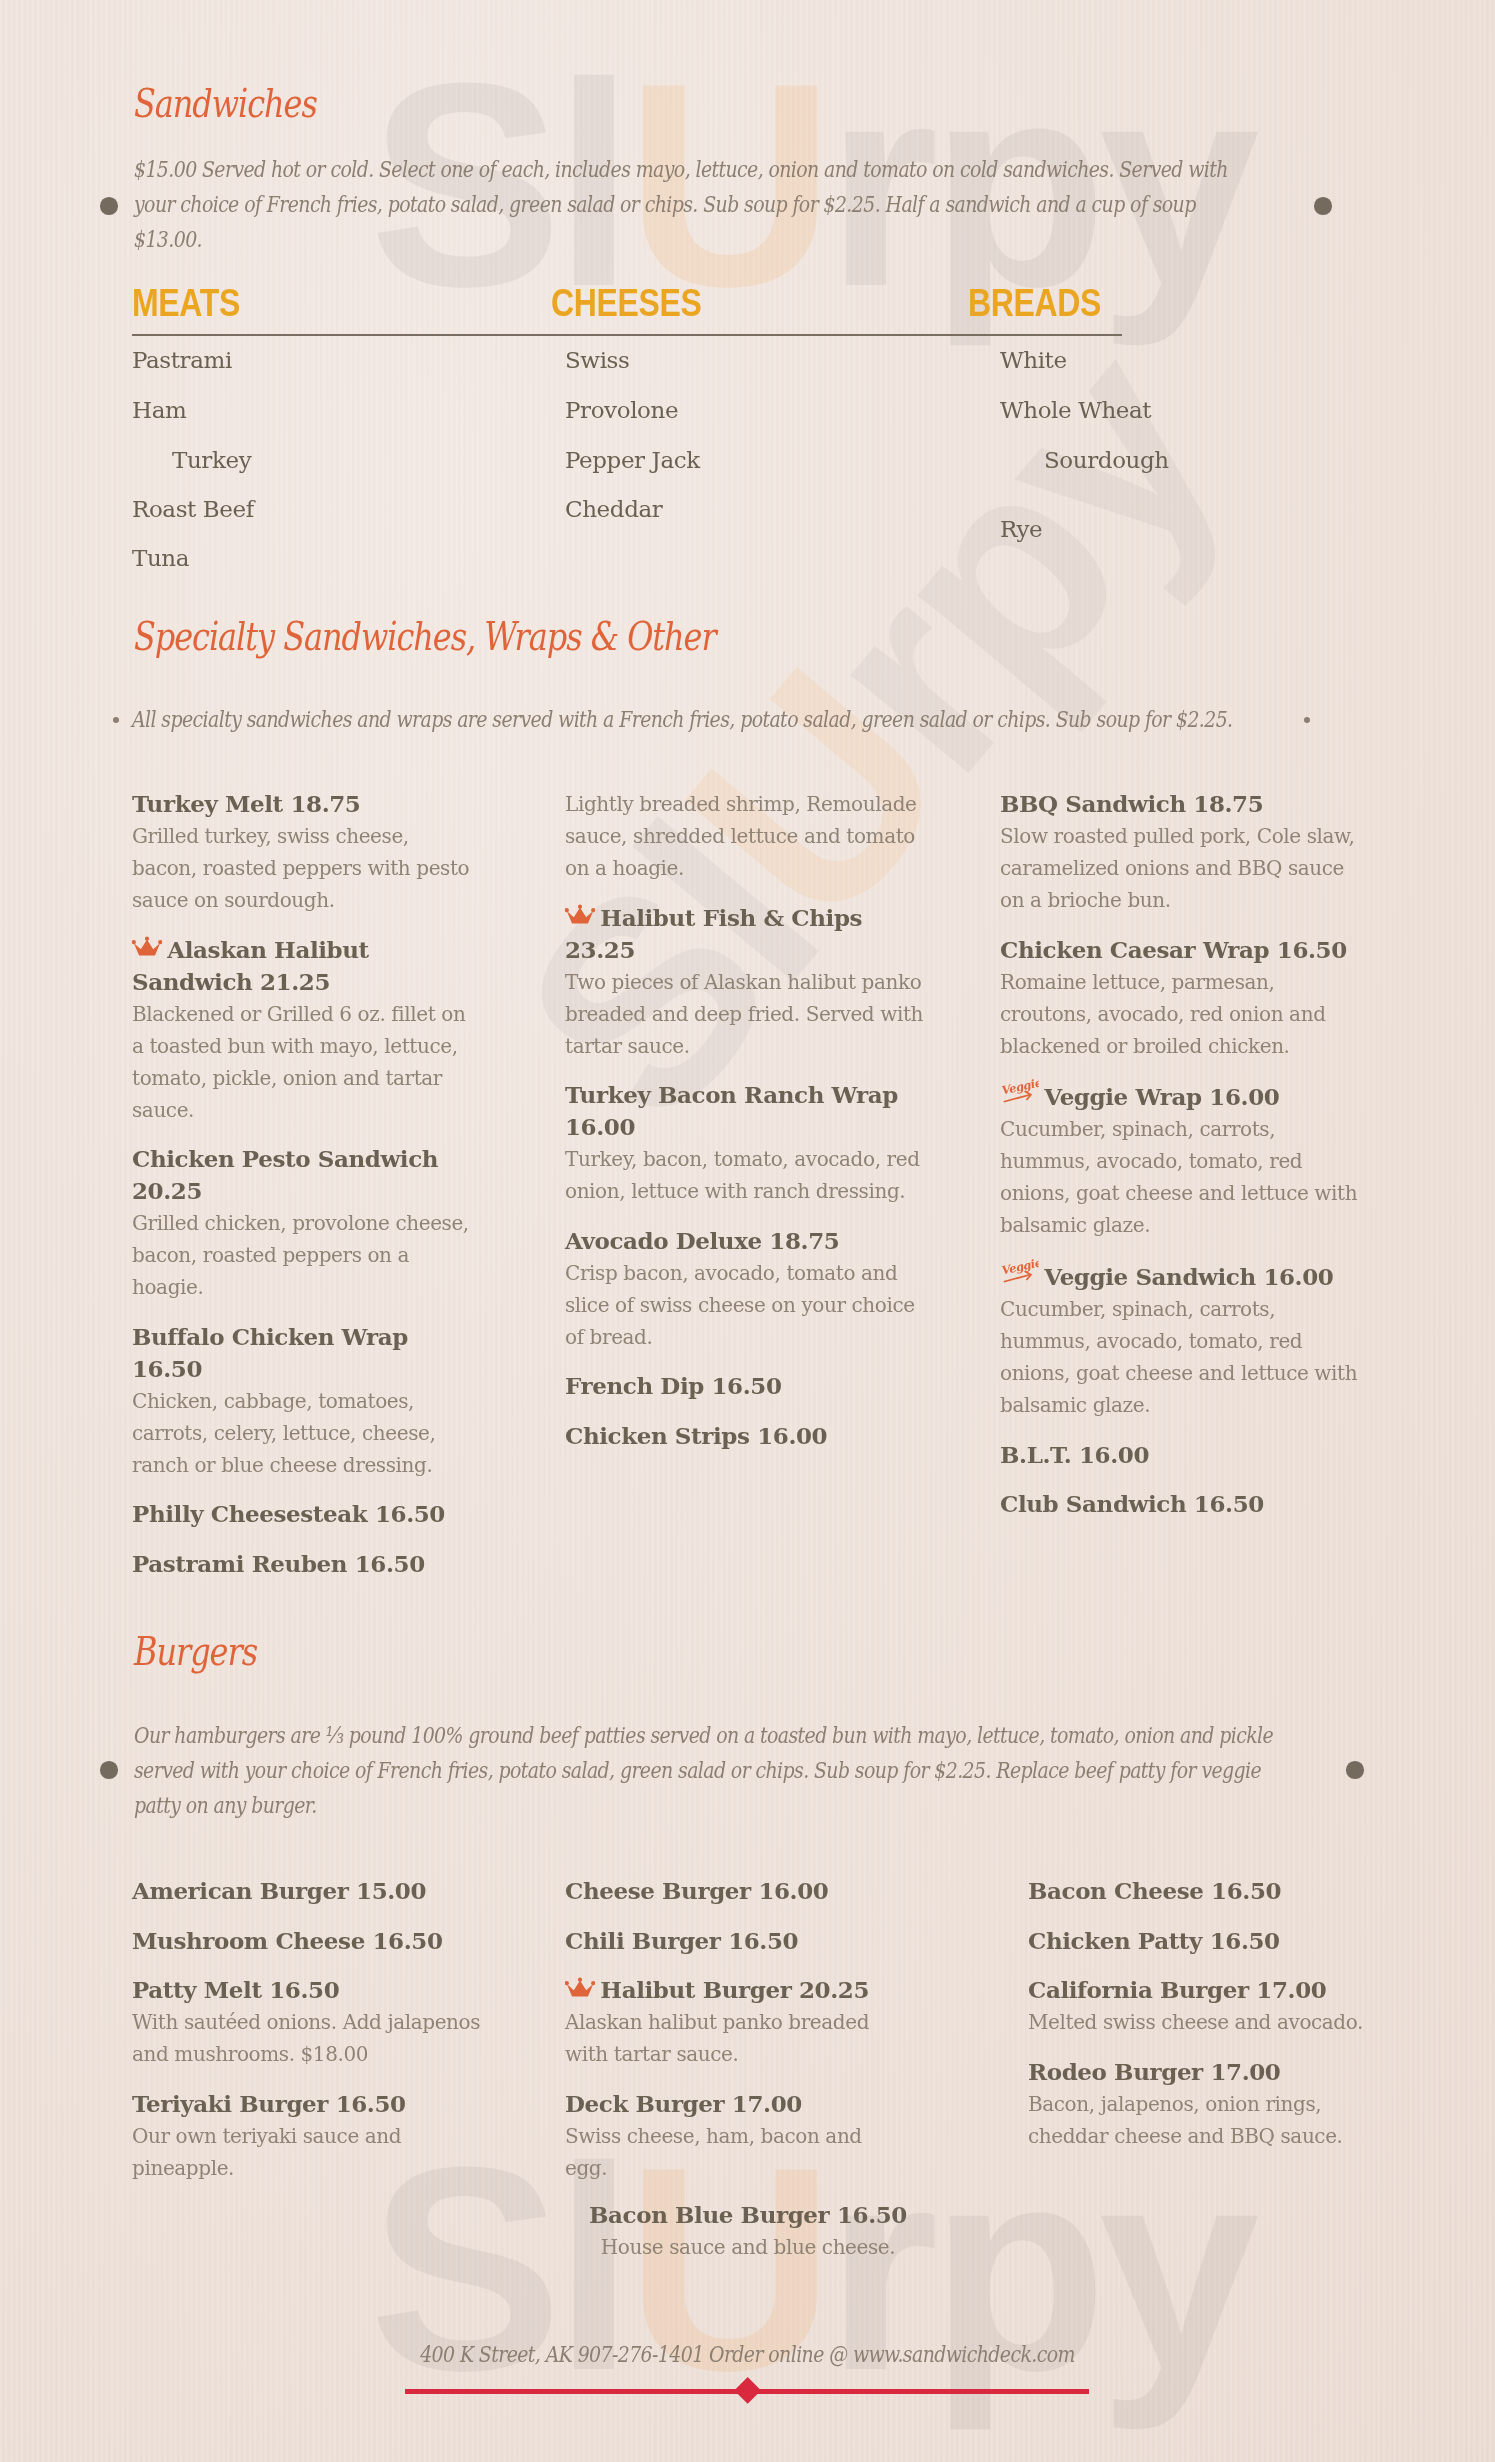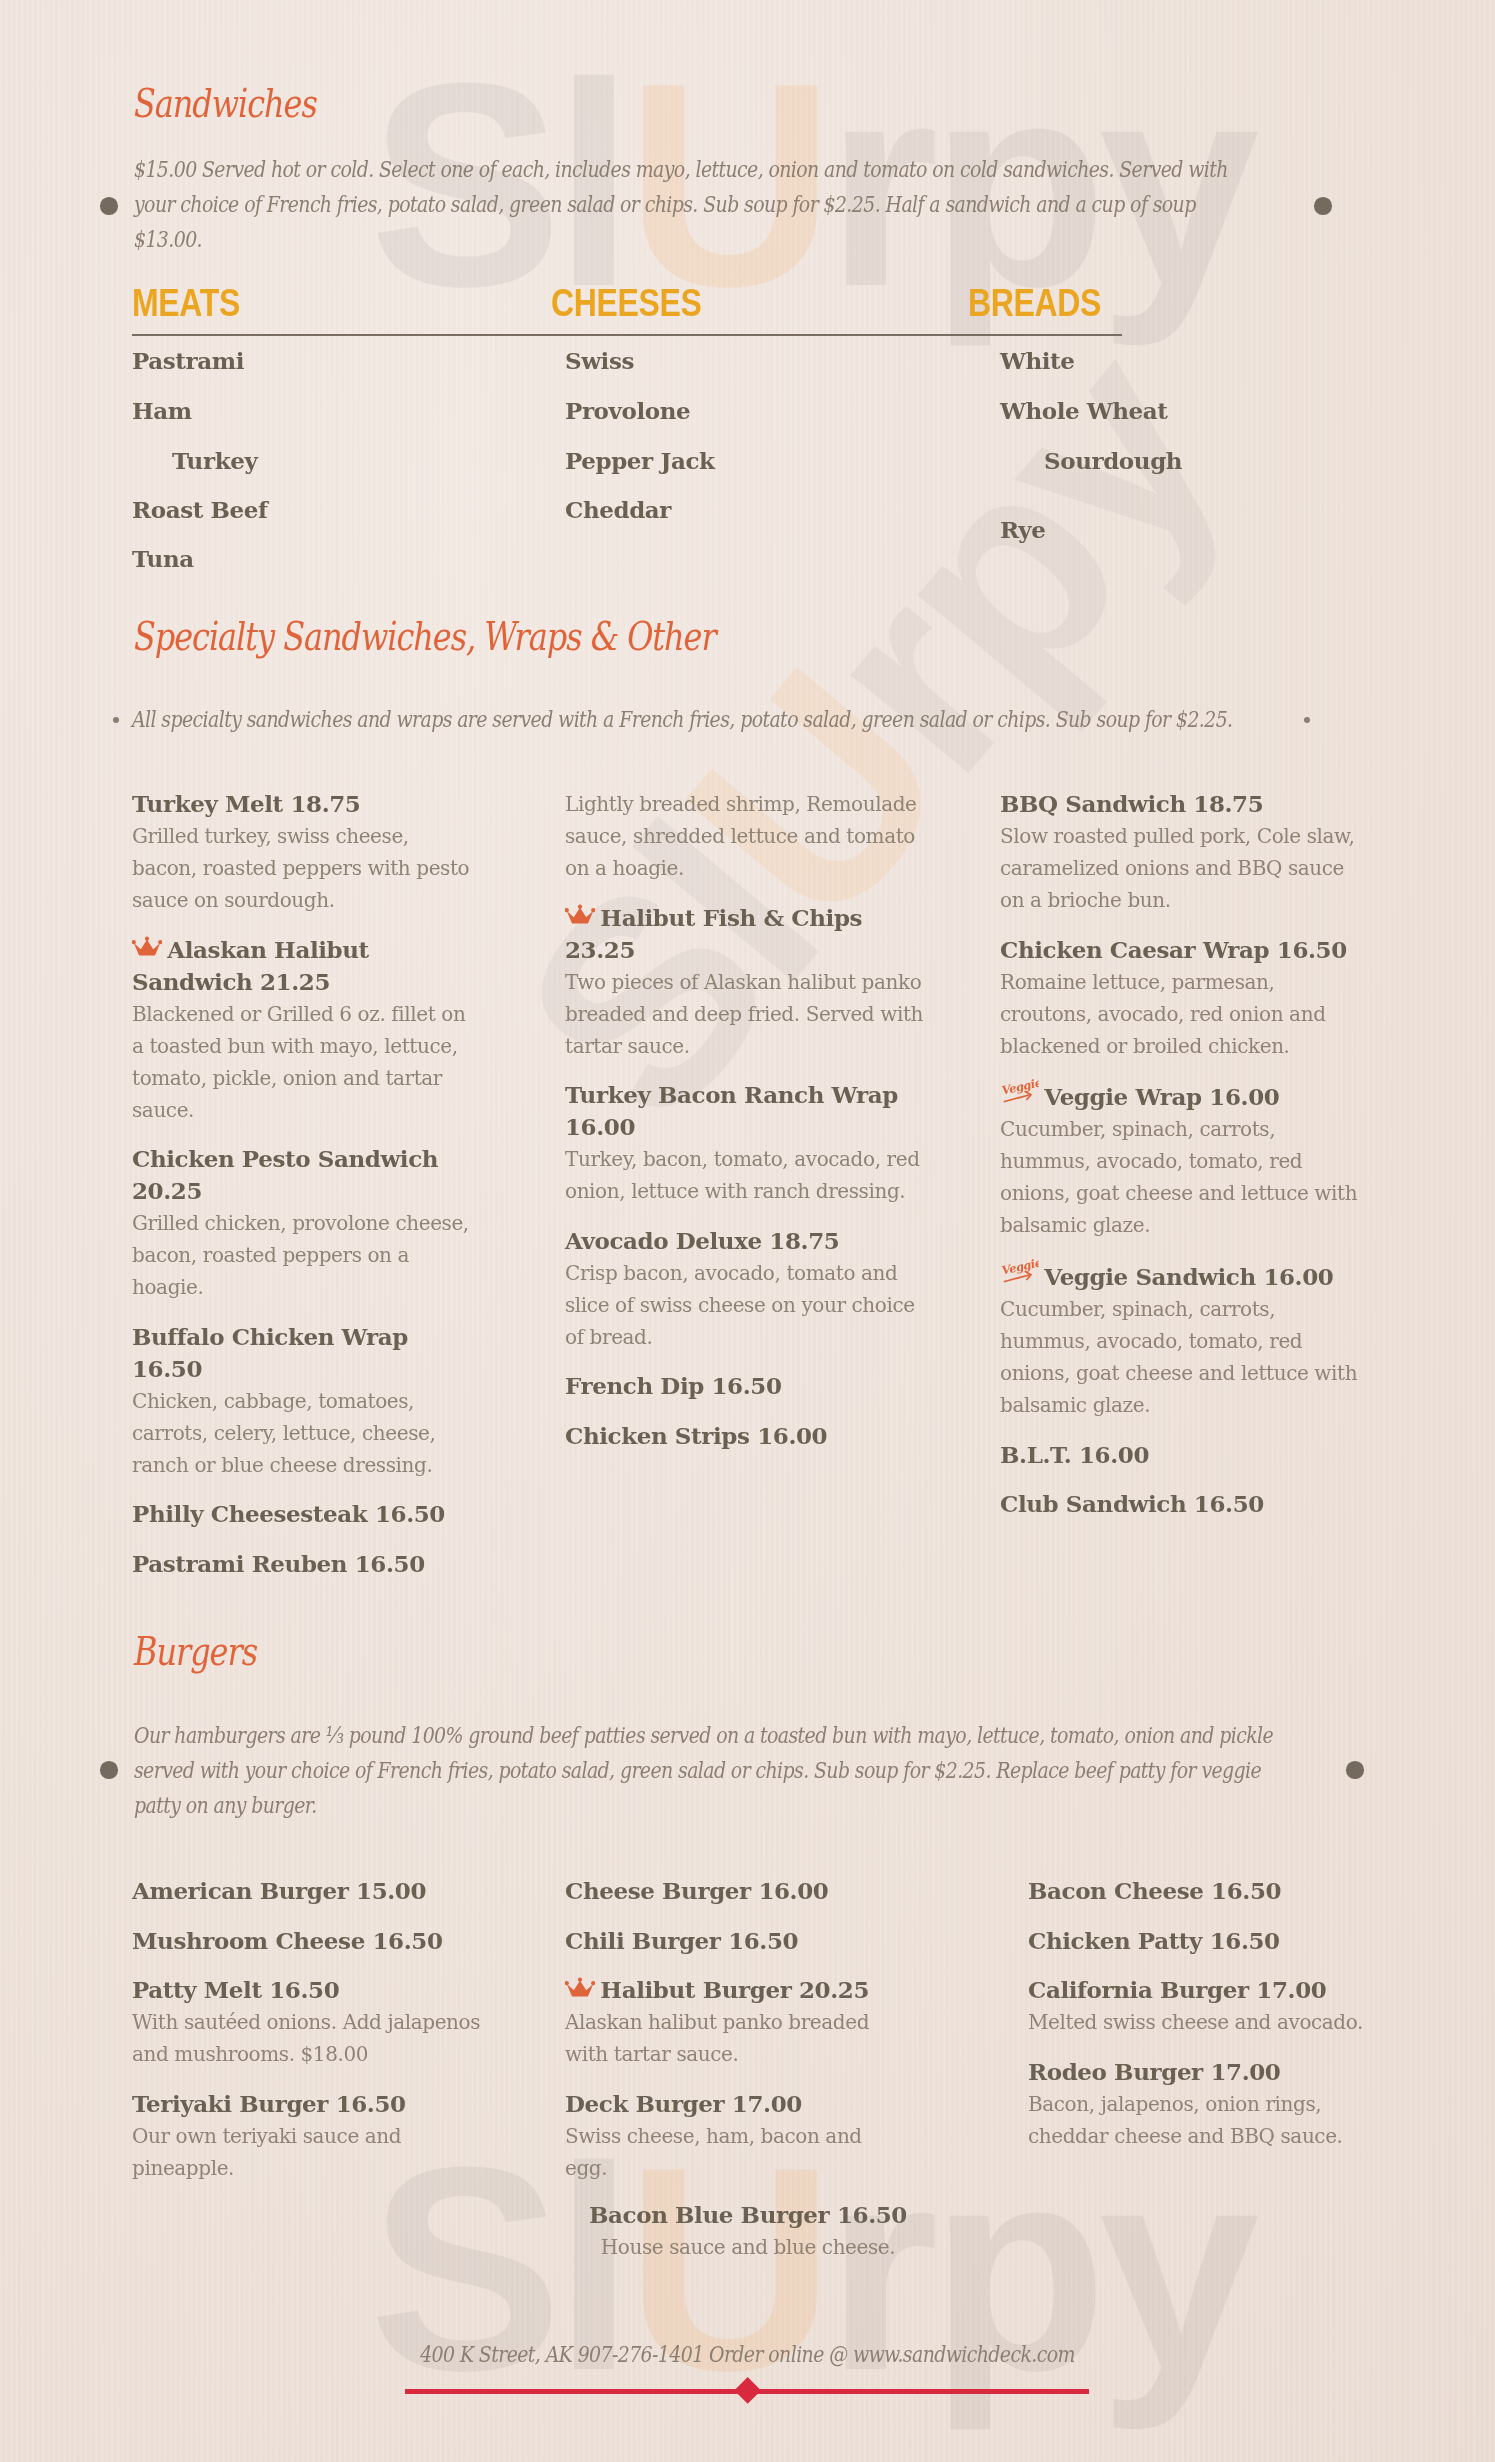--- a/index.html
+++ b/index.html
@@ -29,21 +29,21 @@
   .small-dot {
     position:absolute; width:6.2px; height:6.2px; border-radius:50%; background:#8c7f72;
   }
   .col-head {
     position:absolute; color:#eaa521; font-family:"Liberation Sans", sans-serif;
     font-size:39px; font-weight:bold; letter-spacing:-0.4px;
     transform:scaleX(0.82); transform-origin:left center;
   }
   .rule { position:absolute; height:1.8px; background:#7a6e62; }
   .list-item {
-    position:absolute; font-family:"DejaVu Serif", serif; font-weight:bold;
+    position:absolute; font-family:"DejaVu Serif", serif; font-weight:normal;
     font-size:23px; color:#6b6152; letter-spacing:-0.4px;
   }
   .col {
     position:absolute; width:352px;
   }
   .item { margin-bottom:17.6px; }
   .item-name {
     font-family:"DejaVu Serif", serif; font-weight:bold; font-size:23px;
     color:#6b6152; line-height:32px; letter-spacing:-0.4px;
   }

